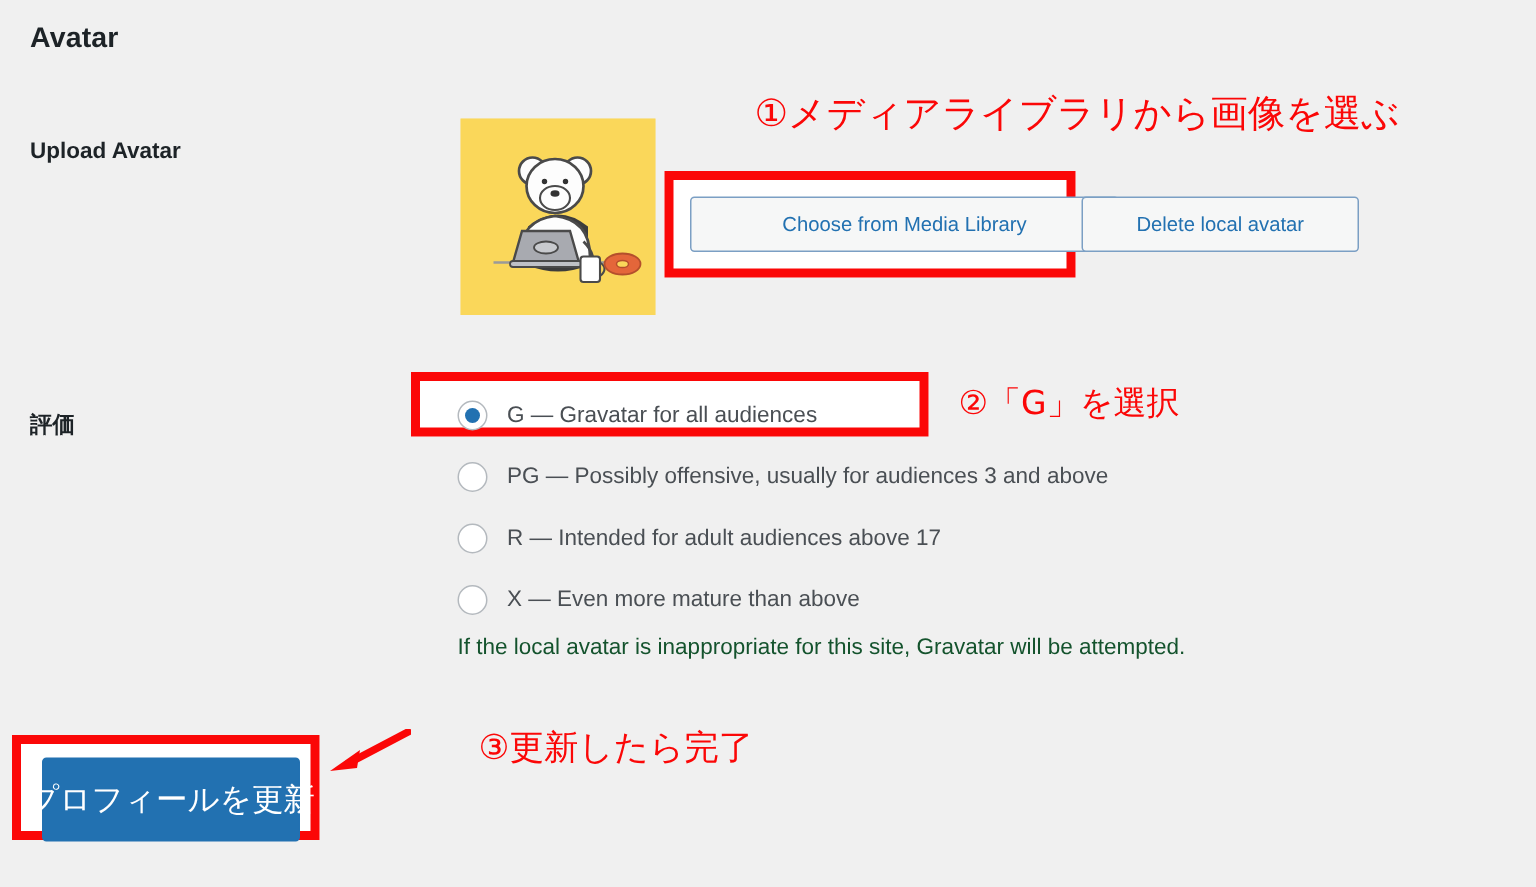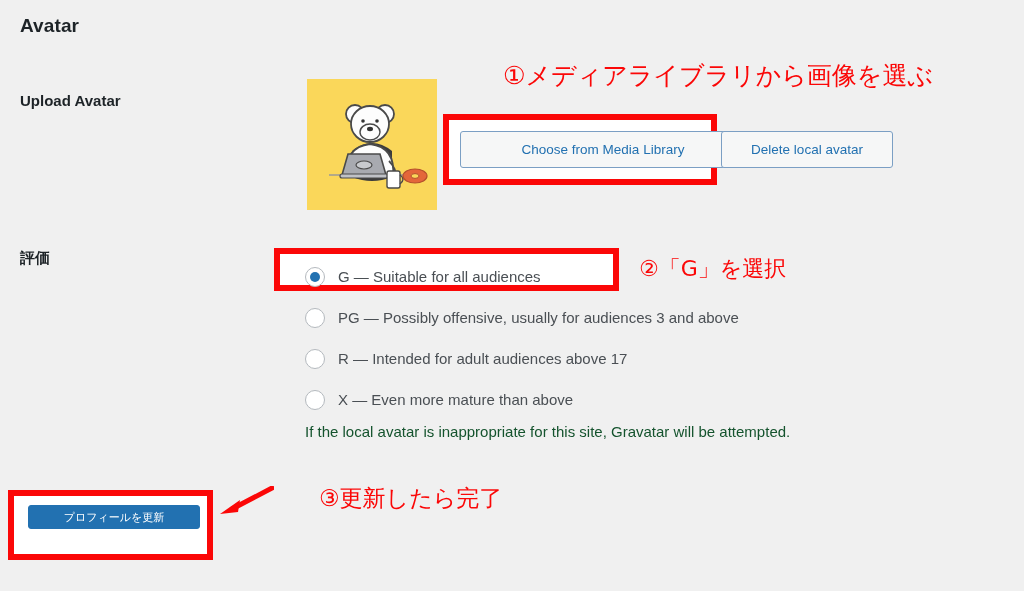--- a/index.html
+++ b/index.html
@@ -35,21 +35,21 @@
 
   
   .row-label {
     position: absolute;
     left: 20px;
     font-size: 15px;
     font-weight: bold;
     color: #1d2327;
   }
   #label-upload-avatar { top: 92px; }
-  #label-rating { top: 249px; font-size: 15px; text-align: right; }
+  #label-rating { top: 274px; font-size: 15px; text-align: right; }
 
   
   .avatar-thumb {
     position: absolute;
     left: 307px;
     top: 79px;
     width: 130px;
     height: 131px;
     background: #fad75a;
     overflow: hidden;
@@ -75,21 +75,21 @@
   }
   #btn-choose-media {
     left: 460px;
     top: 131px;
     width: 286px;
     height: 37px;
   }
   #btn-delete-avatar {
     left: 721px;
     top: 131px;
-    width: 172px;
+    width: 185px;
     height: 37px;
   }
 
   
   .radio-list {
     position: absolute;
     left: 305px;
     top: 256px;
     width: 660px;
   }
@@ -136,26 +136,26 @@
     font-size: 15px;
     color: #14532d;
   }
 
   
   #btn-update-profile {
     position: absolute;
     left: 28px;
     top: 505px;
     width: 172px;
-    height: 24px;
+    height: 56px;
     background: #2271b1;
     border: 1px solid #2271b1;
     border-radius: 3px;
     color: #ffffff;
-    font-size: 11px;
+    font-size: 21px;
     display: flex;
     align-items: center;
     justify-content: center;
     box-sizing: border-box;
     cursor: pointer;
     white-space: nowrap;
   }
 
   
   .hl-box {
@@ -267,21 +267,21 @@
 
   <button class="btn-secondary" id="btn-delete-avatar">Delete local avatar</button>
 
   <div class="row-label" id="label-rating">評価</div>
 
   <div class="hl-box" id="hl-rating-g"></div>
 
   <div class="radio-list">
     <label class="radio-row">
       <span class="radio-dot checked"></span>
-      <span class="radio-label">G — Suitable for all audiences</span>
+      <span class="radio-label">G — Gravatar for all audiences</span>
     </label>
     <label class="radio-row">
       <span class="radio-dot"></span>
       <span class="radio-label">PG — Possibly offensive, usually for audiences 3 and above</span>
     </label>
     <label class="radio-row">
       <span class="radio-dot"></span>
       <span class="radio-label">R — Intended for adult audiences above 17</span>
     </label>
     <label class="radio-row">

